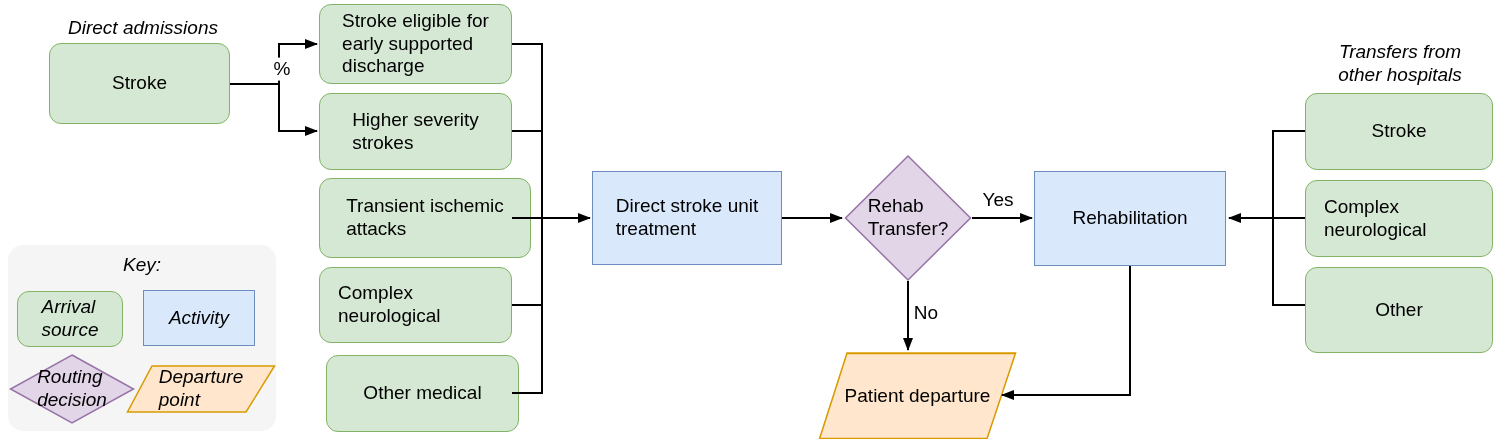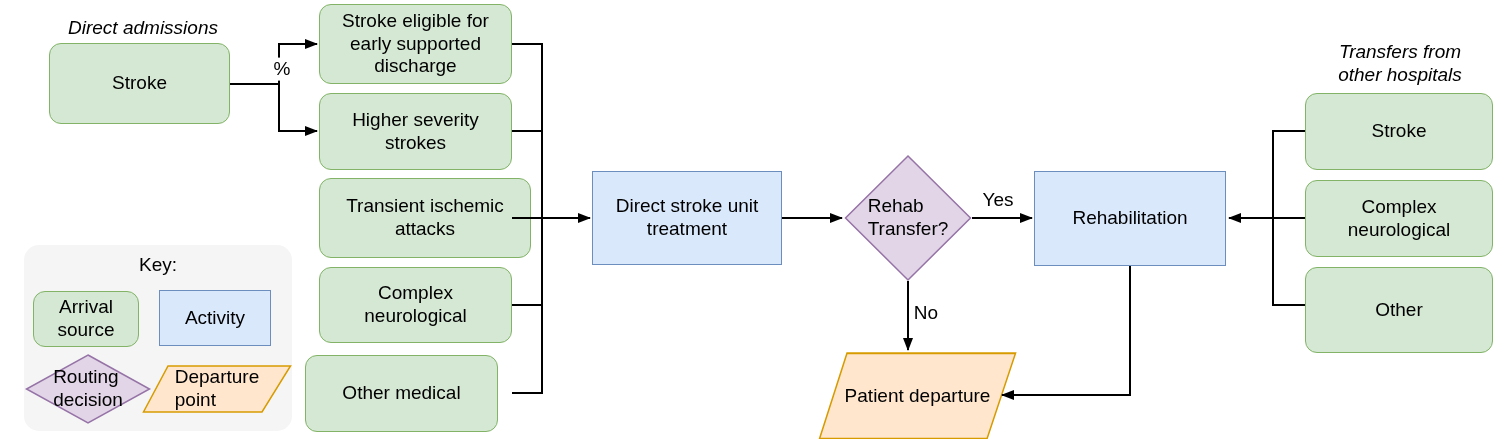--- a/index.html
+++ b/index.html
@@ -6,21 +6,21 @@
   .canvas{
     position:relative;width:1500px;height:439px;overflow:hidden;
     background:var(--canvas-bg,#fff);
     font-family:"Liberation Sans",sans-serif;
     font-size:19px;line-height:1.2;color:var(--text,#000);
   }
   
   .node{
     position:absolute;box-sizing:border-box;
     display:flex;align-items:center;justify-content:center;
-    text-align:center;white-space:pre-line;padding:18px;
+    text-align:left;white-space:pre-line;padding:18px;
   }
   .node-arrival{
     background:var(--arrival-fill,#d5e8d4);
     border:1.5px solid var(--arrival-stroke,#82b366);
     border-radius:12px;
   }
   .node-activity{
     background:var(--activity-fill,#dae8fc);
     border:1.5px solid var(--activity-stroke,#6c8ebf);
   }
@@ -35,22 +35,22 @@
   .decision-poly{fill:var(--decision-fill,#e1d5e7);stroke:var(--decision-stroke,#9673a6);stroke-width:1.5;}
   .departure-poly{fill:var(--departure-fill,#ffe6cc);stroke:var(--departure-stroke,#d79b00);stroke-width:1.5;}
   
   .float-label{position:absolute;text-align:center;white-space:pre-line;font-style:italic;}
   .edge-label{
     position:absolute;transform:translate(-50%,-50%);
     background:var(--canvas-bg,#fff);padding:0 2px;white-space:nowrap;
   }
   
   .key-panel{
-    position:absolute;left:24px;top:245px;width:268px;height:186px;
-    background:var(--key-bg,#f5f5f5);border-radius:15px;
+    position:absolute;left:8px;top:245px;width:268px;height:186px;
+    background:var(--key-bg,#f5f5f5);border-radius:15px;font-style:italic;
   }
   .key-title{position:absolute;left:0;right:0;top:9px;text-align:center;}
   
   .connectors{position:absolute;left:0;top:0;width:1500px;height:439px;pointer-events:none;}
   .connectors polyline{fill:none;stroke:var(--connector,#000);stroke-width:2;}
 </style>
 </head>
 <body>
 
 <div class="canvas">
@@ -62,21 +62,21 @@
   <div class="node node-arrival" style="left:49px;top:43px;width:181px;height:81px;">Stroke</div>
 
   <div class="node node-arrival" style="left:319px;top:4px;width:193px;height:80px;">Stroke eligible for
 early supported
 discharge</div>
   <div class="node node-arrival" style="left:319px;top:93px;width:193px;height:77px;">Higher severity
 strokes</div>
   <div class="node node-arrival" style="left:319px;top:178px;width:212px;height:80px;">Transient ischemic
 attacks</div>
   <div class="node node-arrival" style="left:319px;top:267px;width:193px;height:76px;">Complex neurological</div>
-  <div class="node node-arrival" style="left:305px;top:355px;width:193px;height:77px;">Other medical</div>
+  <div class="node node-arrival" style="left:326px;top:355px;width:193px;height:77px;">Other medical</div>
 
   <div class="node node-activity" style="left:592px;top:171px;width:190px;height:94px;">Direct stroke unit
 treatment</div>
   <div class="node node-activity" style="left:1034px;top:171px;width:192px;height:95px;">Rehabilitation</div>
 
   <div class="shape" style="left:844px;top:155px;width:128px;height:126px;">
     <svg viewBox="0 0 128 126" preserveAspectRatio="none">
       <polygon class="decision-poly" points="64,1 126.5,63 64,125 1.5,63"></polygon>
     </svg>
     <div class="shape-label">Rehab

